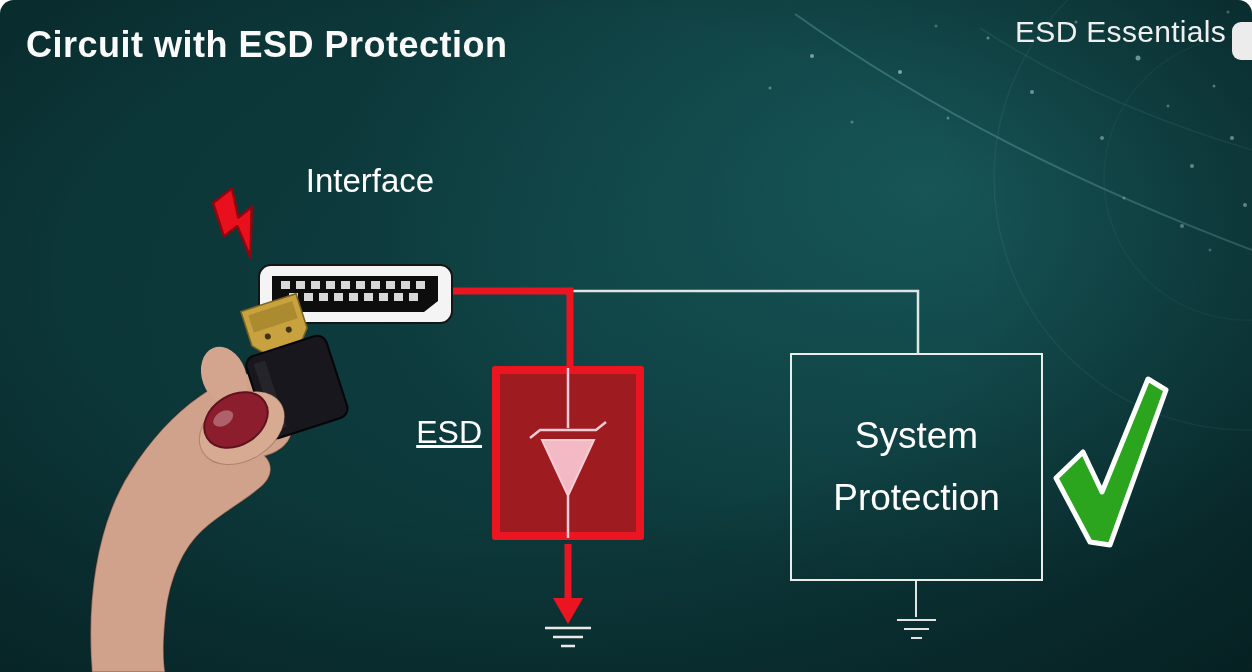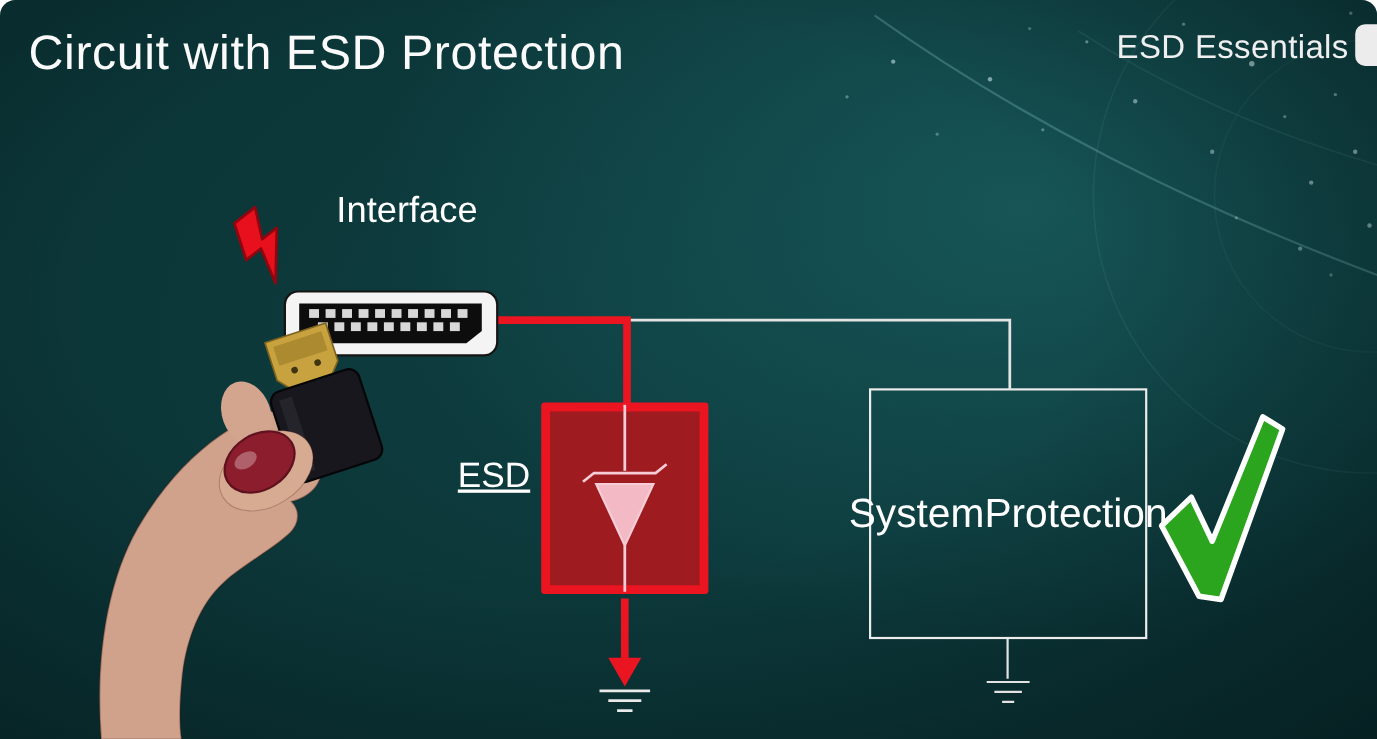--- a/index.html
+++ b/index.html
@@ -16,45 +16,45 @@
   .stage::after{
     content:""; position:absolute; inset:0; z-index:2; pointer-events:none;
     background: radial-gradient(ellipse at 42% 40%, rgba(0,0,0,0) 45%, rgba(0,10,11,0.42) 100%);
   }
 
   svg.decor   { position:absolute; inset:0; z-index:1; pointer-events:none; }
   svg.diagram { position:absolute; inset:0; z-index:4; pointer-events:none; }
 
   .title{
     position:absolute; left:26px; top:24px; z-index:6;
-    font-size:44px; font-weight:normal; color:#fafafa; letter-spacing:.5px;
+    font-size:36px; font-weight:bold; color:#fafafa; letter-spacing:.5px;
   }
   .brand{
-    position:absolute; top:27px; right:26px; z-index:6;
+    position:absolute; top:15px; right:26px; z-index:6;
     font-size:30px; color:#efefef; letter-spacing:.3px;
   }
   .brand-logo{
     position:absolute; top:22px; right:-10px; z-index:6;
     width:30px; height:38px; background:#ececec; border-radius:9px;
   }
 
   .label{ position:absolute; z-index:5; color:#ffffff; }
-  .connector-label{ left:255px; top:162px; width:230px; text-align:center; font-size:33px; line-height:57px; }
+  .connector-label{ left:255px; top:152px; width:230px; text-align:center; font-size:33px; line-height:57px; }
   .diode-label{ left:378px; top:404px; width:104px; text-align:right; font-size:32px; line-height:56px;text-decoration:underline; }
 
   .diode-box{
     position:absolute; z-index:3;
     left:492px; top:366px; width:152px; height:174px;
     background:#9e1b1f; border:8px solid #ea1520; border-radius:3px;
   }
   .system-box{
     position:absolute; z-index:3;
     left:790px; top:353px; width:253px; height:228px;
     border:2px solid #ececec;
-    display:flex; flex-direction:row; justify-content:center; align-items:center;
+    display:flex; flex-direction:column; justify-content:center; align-items:center;
   }
   .system-box .line{ font-size:37px; line-height:62px; color:#ffffff; }
 </style>
 </head>
 <body>
 
 <div class="stage">
 
   <svg class="decor" viewBox="0 0 1252 672">
     <circle cx="1246" cy="178" r="252" fill="none" stroke="rgba(180,230,230,0.07)" stroke-width="1.5"></circle>

